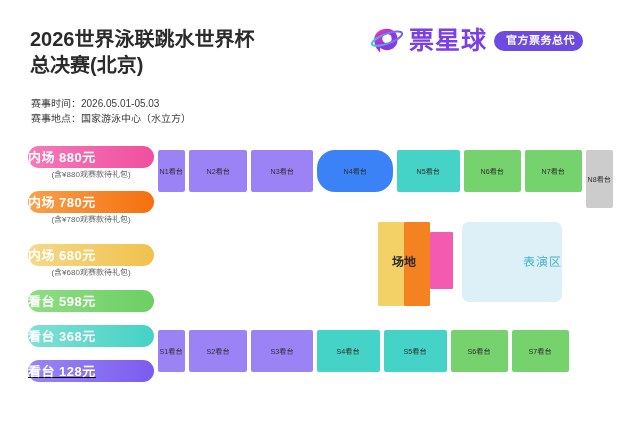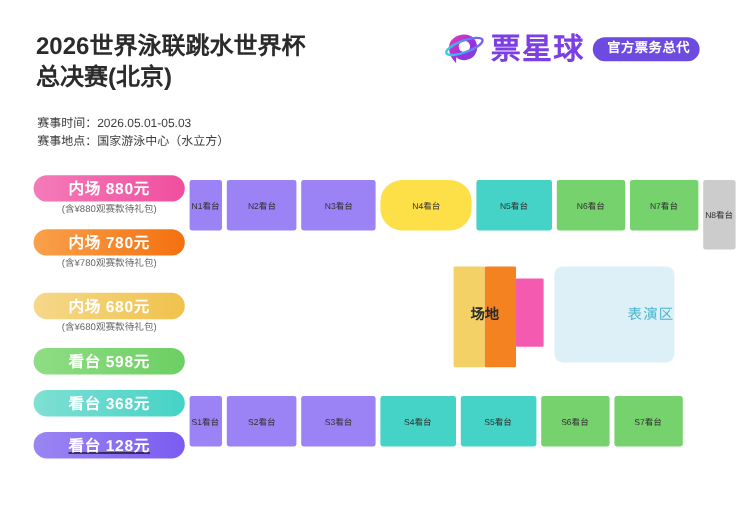--- a/index.html
+++ b/index.html
@@ -94,21 +94,20 @@
     top: 146px;
     width: 126px;
   }
   .legend-row { position: absolute; left: 0; width: 126px; }
   .pill {
     width: 126px;
     height: 22px;
     border-radius: 11px;
     display: flex;
     align-items: center;
-    justify-content: center;
     box-sizing: border-box;
   }
   .pill-label {
     color: #ffffff;
     font-size: 13px;
     font-weight: bold;
     line-height: 13px;
     letter-spacing: 0.5px;
     white-space: nowrap;
   }
@@ -251,21 +250,21 @@
     <div class="seat-row" id="north-row" style="left:158px; top:150px;">
         <div class="seat" style="width: 27px; height: 42px; background: rgb(155, 131, 245);">
           <span class="seat-label">N1看台</span>
         </div>
         <div class="seat" style="width: 58px; height: 42px; background: rgb(155, 131, 245);">
           <span class="seat-label">N2看台</span>
         </div>
         <div class="seat" style="width: 62px; height: 42px; background: rgb(155, 131, 245);">
           <span class="seat-label">N3看台</span>
         </div>
-        <div class="seat" style="width: 76px; height: 42px; background: #fde047; border-radius: 18px;">
+        <div class="seat" style="width: 76px; height: 42px; background: #3b82f6; border-radius: 18px;">
           <span class="seat-label">N4看台</span>
         </div>
         <div class="seat" style="width: 63px; height: 42px; background: rgb(70, 211, 199);">
           <span class="seat-label">N5看台</span>
         </div>
         <div class="seat" style="width: 57px; height: 42px; background: rgb(118, 210, 109);">
           <span class="seat-label">N6看台</span>
         </div>
         <div class="seat" style="width: 57px; height: 42px; background: rgb(118, 210, 109);">
           <span class="seat-label">N7看台</span>

